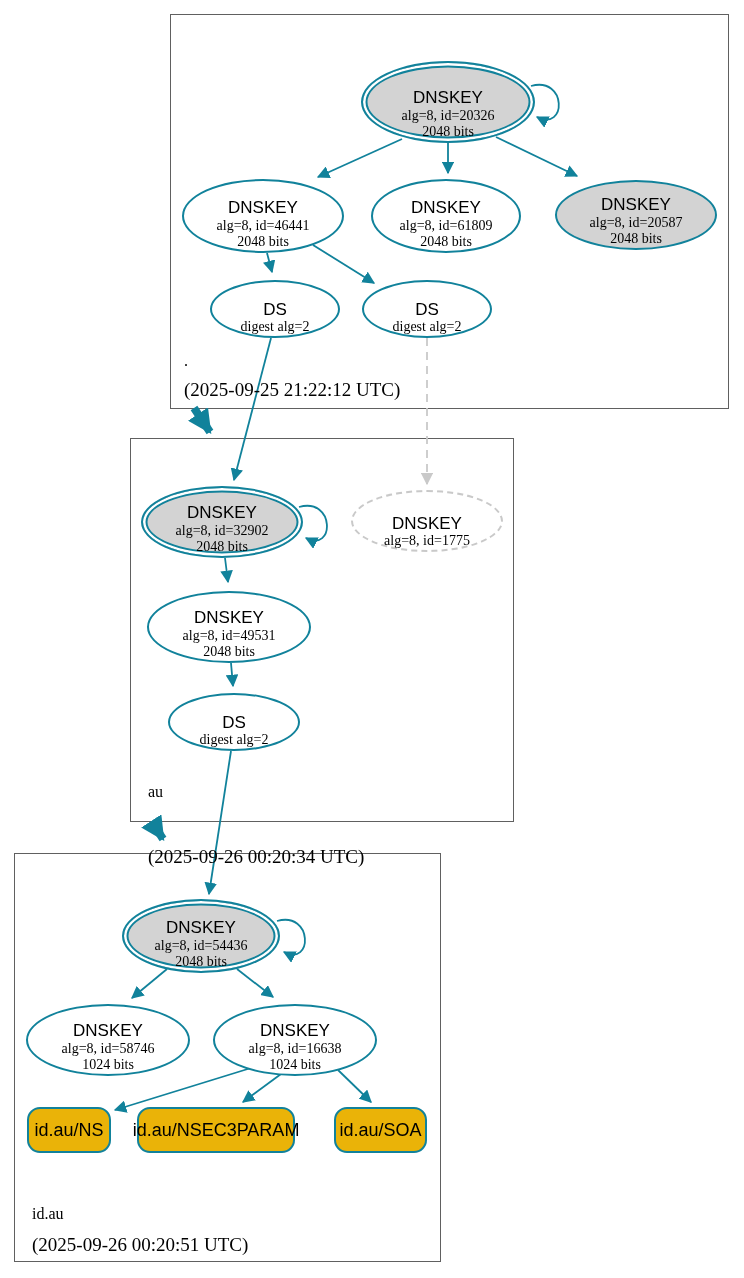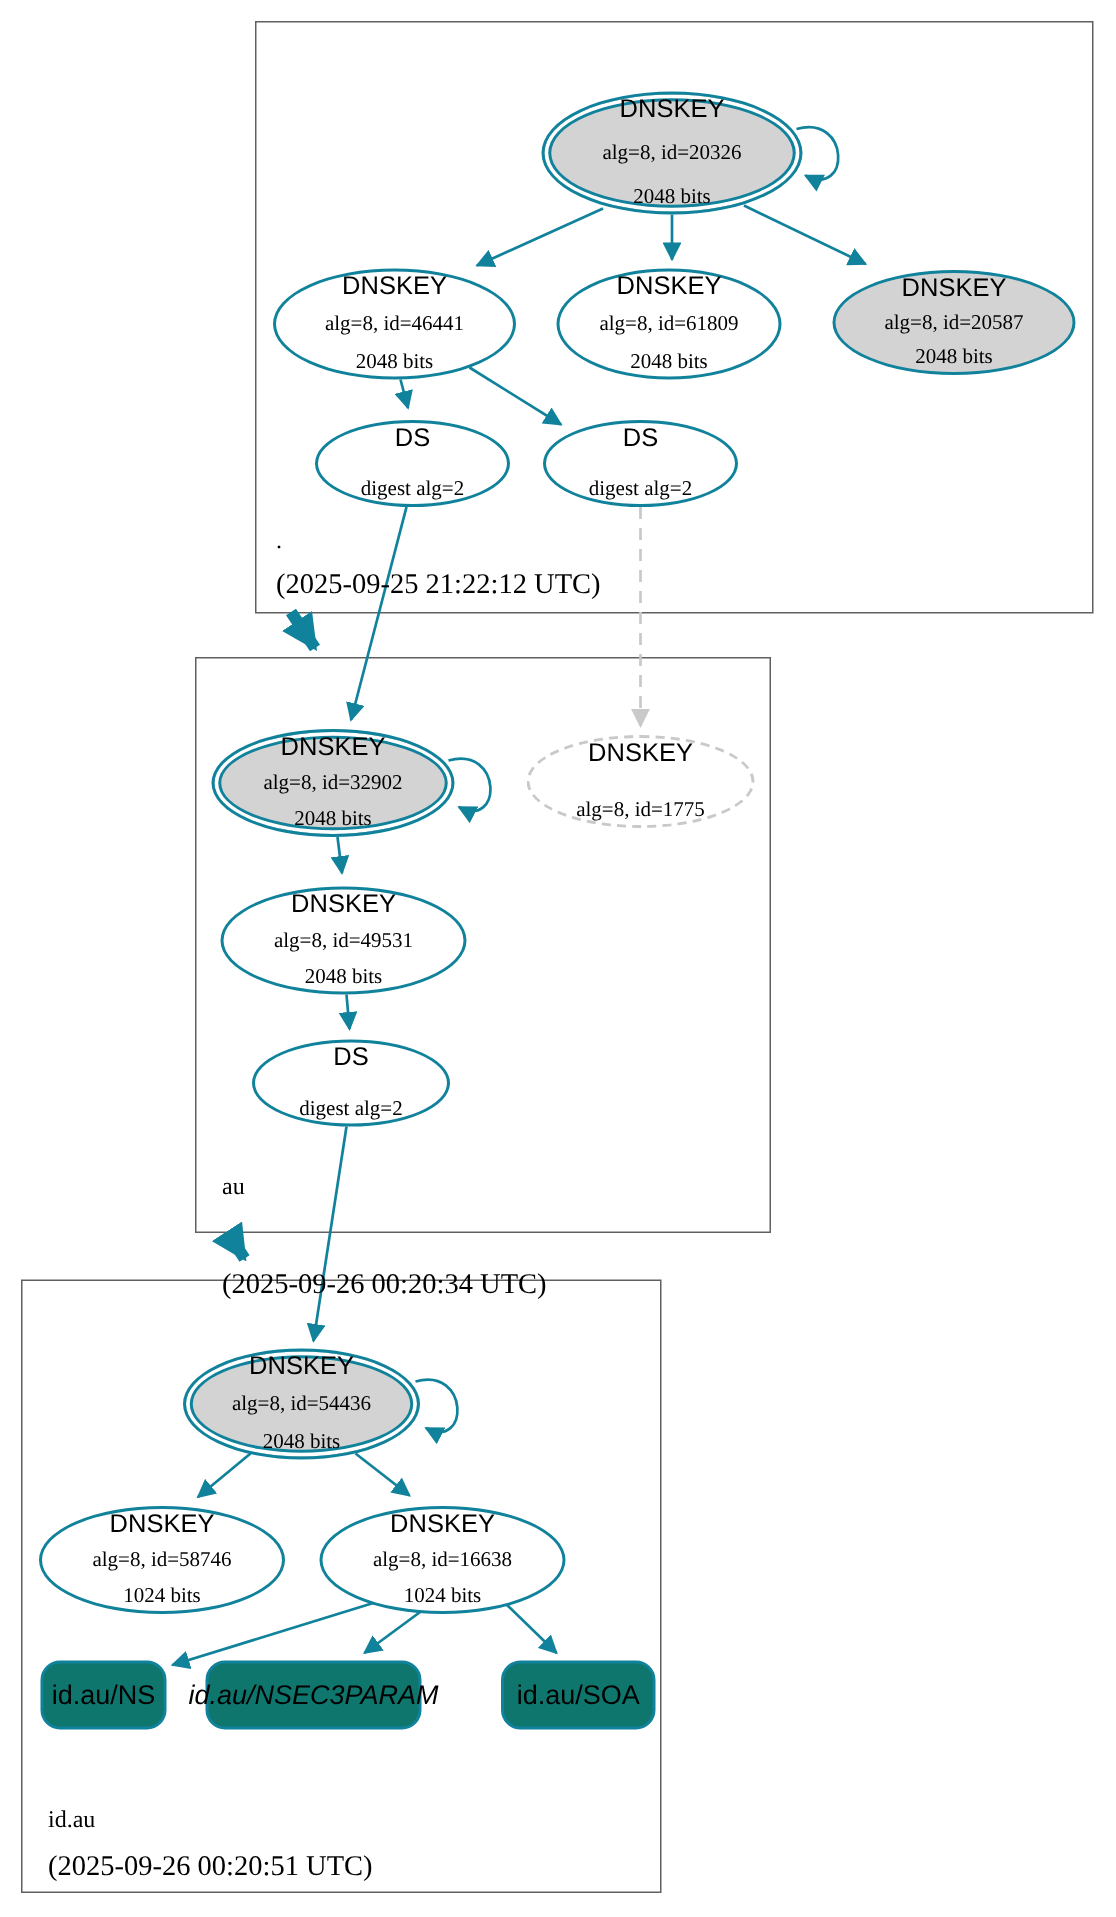--- a/index.html
+++ b/index.html
@@ -6,35 +6,35 @@
   html,body { margin:0; padding:0; }
   body {
     width:744px; height:1278px; position:relative; background:#ffffff;
     font-family:"Liberation Serif", serif; color:#000;
     overflow:hidden;
   }
   .zonebox { position:absolute; border:1px solid var(--boxline); background:#fff; z-index:1; box-sizing:border-box; }
   #edges { position:absolute; left:0; top:0; z-index:2; pointer-events:none; }
   .node {
     position:absolute; z-index:3; box-sizing:border-box;
-    display:flex; flex-direction:column; align-items:center; justify-content:space-between;
+    display:flex; flex-direction:column; align-items:center; justify-content:flex-end;
     text-align:center; border-radius:50%;
     border:2px solid var(--teal); background:#fff;
   }
   .node.ksk {
     background:var(--ksk-fill);
     box-shadow: inset 0 0 0 2.5px #ffffff, inset 0 0 0 4.5px var(--teal);
   }
   .node.gray { background:var(--ksk-fill); }
   .node.missing { border:2px dashed var(--warn); background:#fff; }
   .node .title { font-family:"Liberation Sans", sans-serif; font-size:17px; line-height:1.15; }
   .node .detail { font-size:14px; line-height:1.18; }
   .rrset {
     position:absolute; z-index:3; box-sizing:border-box;
-    border:2px solid var(--teal); border-radius:13px; background:#0f766e;
+    border:2px solid var(--teal); border-radius:13px; background:#eab308;
     display:flex; align-items:center; justify-content:center;
     font-family:"Liberation Sans", sans-serif; font-size:18px;
   }
   .zonelabel { position:absolute; z-index:2; font-size:16px; }
   .timestamp { position:absolute; z-index:2; font-size:19px; }
 </style>
 </head>
 <body>
 
 <div class="zonebox" style="left:170px; top:14px; width:559px; height:395px;"></div>
@@ -142,20 +142,20 @@
   <div class="detail">1024 bits</div>
 </div>
 <div class="node" style="left:213px; top:1004px; width:164px; height:72px;">
   <div class="title">DNSKEY</div>
   <div class="detail">alg=8, id=16638</div>
   <div class="detail">1024 bits</div>
 </div>
 <div class="rrset" style="left:27px; top:1107px; width:84px; height:46px;">
   <span>id.au/NS</span>
 </div>
-<div class="rrset" style="left:137px; top:1107px; width:144px; height:46px;font-style:italic;">
+<div class="rrset" style="left:137px; top:1107px; width:158px; height:46px;">
   <span>id.au/NSEC3PARAM</span>
 </div>
-<div class="rrset" style="left:334px; top:1107px; width:103px; height:46px;">
+<div class="rrset" style="left:334px; top:1107px; width:93px; height:46px;">
   <span>id.au/SOA</span>
 </div>
 <div class="zonelabel" style="left:32px; top:1205px;">id.au</div>
 <div class="timestamp" style="left:32px; top:1234px;">(2025-09-26 00:20:51 UTC)</div>
 
 </body></html>

